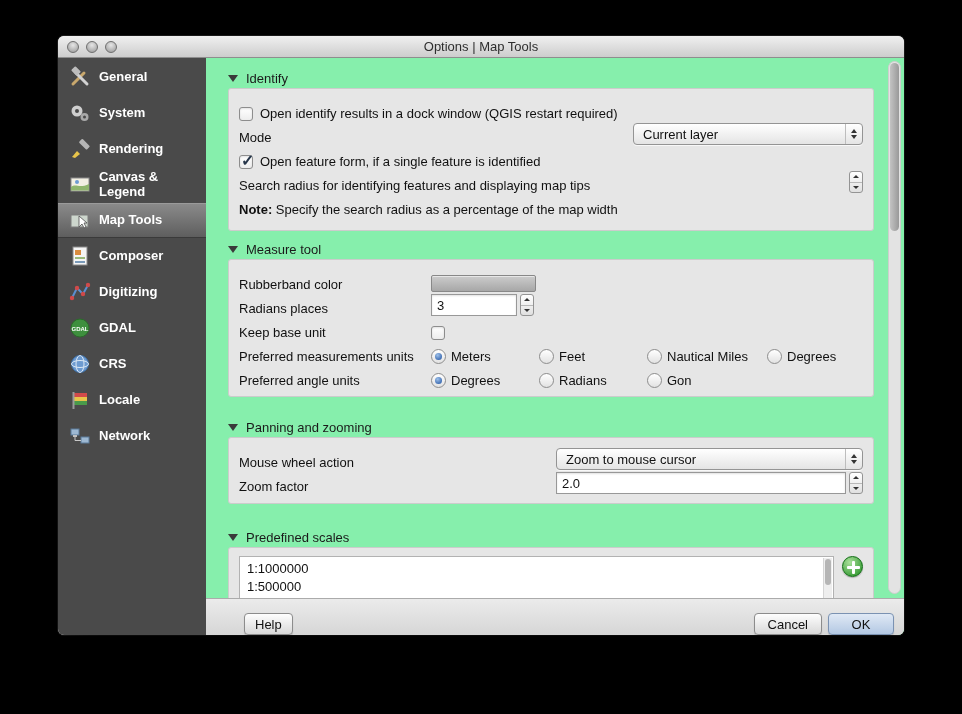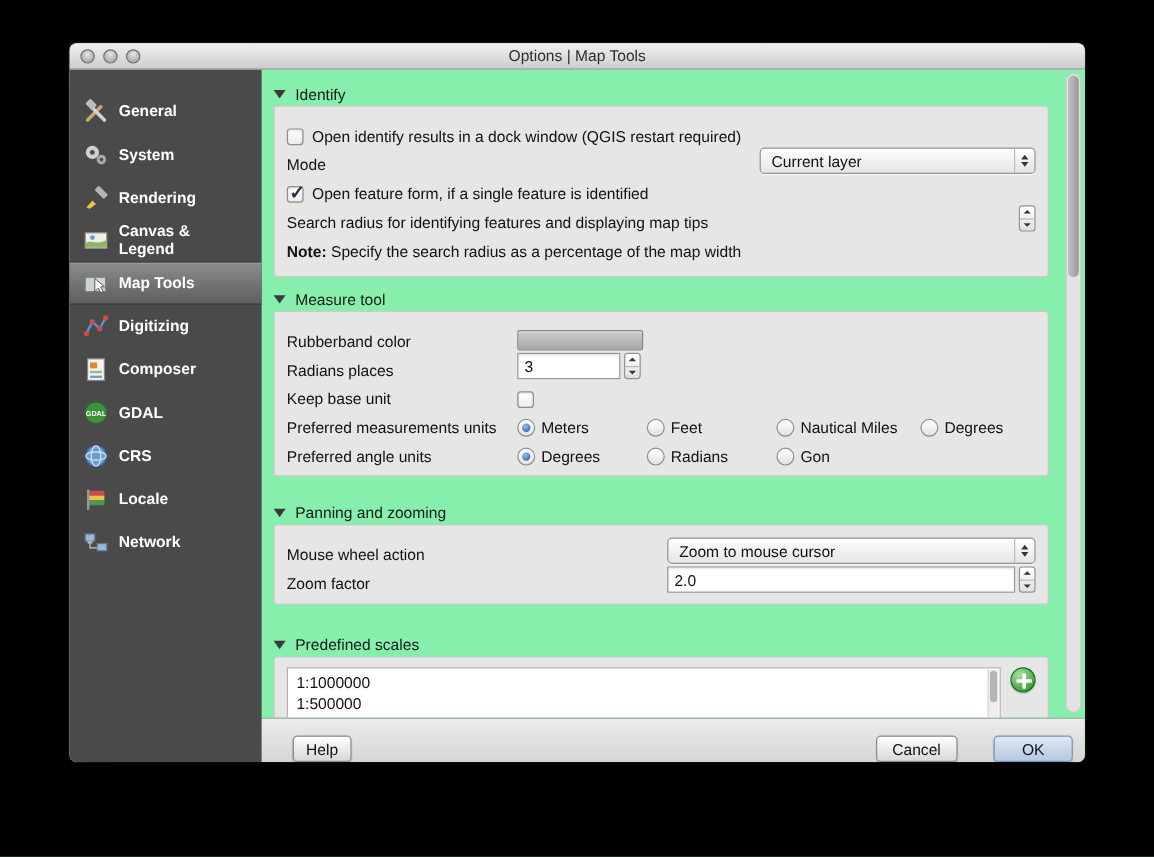--- a/index.html
+++ b/index.html
@@ -12,21 +12,21 @@
   
   .titlebar{position:absolute;top:0;left:0;right:0;height:22px;
             background:linear-gradient(#f0f0f0,#cdcdcd);border-bottom:1px solid #8e8e8e;
             display:flex;align-items:center;z-index:5}
   .traffic{position:absolute;left:9px;top:5px;display:flex;gap:7px}
   .tl{width:12px;height:12px;border-radius:50%;border:1px solid #6f6f6f;
       background:radial-gradient(circle at 50% 32%,#e6e6e6,#969696)}
   .wtitle{flex:1;text-align:center;font-size:13px;color:#2e2e2e}
 
   
-  .sidebar{position:absolute;left:0;top:22px;bottom:0;width:160px;background:#4a4a4a;padding-top:17px;z-index:4}
+  .sidebar{position:absolute;left:0;top:22px;bottom:0;width:148px;background:#4a4a4a;padding-top:1px;z-index:4}
   .side-item{display:flex;align-items:center;gap:7px;padding-left:10px;height:36px}
   .side-item.selected{background:linear-gradient(#8a8a8a,#5e5e5e);
       border-top:1px solid #9a9a9a;border-bottom:1px solid #3a3a3a;height:35px}
   .side-label{color:#fff;font-size:13px;font-weight:bold;line-height:1.12;width:102px}
   .icon{width:24px;height:24px;flex:0 0 24px;display:flex;align-items:center;justify-content:center}
   .icon svg{width:22px;height:22px}
 
   
   .content{position:absolute;left:148px;top:22px;right:0;bottom:0;background:#86efac}
   .scrollarea{position:absolute;left:0;right:0;top:0;bottom:37px;overflow:hidden;padding:13px 30px 0 22px}
@@ -103,21 +103,21 @@
               background:linear-gradient(90deg,#c3c3c3,#999)}
 
   
   .footer{position:absolute;left:0;right:0;bottom:0;height:37px;background:linear-gradient(#ebebeb,#d6d6d6);
           border-top:1px solid #ababab;display:flex;align-items:flex-end;padding:0 10px 0 38px}
   .btn{height:22px;border:1px solid #8c8c8c;border-radius:4px;background:linear-gradient(#fefefe,#d8d8d8);
        font-size:13px;color:#111;display:flex;align-items:center;justify-content:center;
        box-shadow:0 1px 1px rgba(0,0,0,.18)}
   .btn-help{padding:0 10px}
   .btn-cancel{padding:0 13px;margin-left:auto}
-  .btn-ok{min-width:66px;margin-left:30px;background:linear-gradient(#e0e9f5,#b3c8e3);border-color:#7b92b2}
+  .btn-ok{min-width:66px;margin-left:6px;background:linear-gradient(#e0e9f5,#b3c8e3);border-color:#7b92b2}
 </style>
 </head>
 <body>
 
 <div class="window">
 
   <div class="titlebar">
     <div class="traffic">
       <span class="tl"></span>
       <span class="tl"></span>
@@ -172,39 +172,39 @@
         <svg viewBox="0 0 22 22">
             <rect x="2" y="5" width="17" height="12" fill="#cdd6cd" stroke="#7d7d7d"></rect>
             <path d="M10 6 L10 17 L13 14 L15 18 L17 17 L15 13 L18 13 Z" fill="#ffffff" stroke="#4d4d4d" stroke-width="0.8"></path>
           </svg>
       </span>
       <span class="side-label">Map Tools</span>
     </div>
     <div class="side-item">
       <span class="icon">
         <svg viewBox="0 0 22 22">
+            <rect x="4" y="2" width="14" height="18" fill="#f5f5f5" stroke="#8a8a8a"></rect>
+            <rect x="6" y="5" width="6" height="5" fill="#d98c3f"></rect>
+            <rect x="6" y="12" width="10" height="2" fill="#9ab97a"></rect>
+            <rect x="6" y="16" width="10" height="2" fill="#7a9ab9"></rect>
+          </svg>
+      </span>
+      <span class="side-label">Composer</span>
+    </div>
+    <div class="side-item">
+      <span class="icon">
+        <svg viewBox="0 0 22 22">
             <path d="M3 17 L8 7 L14 13 L19 4" stroke="#5a8fd0" stroke-width="2" fill="none"></path>
             <circle cx="3" cy="17" r="2.2" fill="#d04a4a"></circle>
             <circle cx="8" cy="7" r="2.2" fill="#d04a4a"></circle>
             <circle cx="14" cy="13" r="2.2" fill="#d04a4a"></circle>
             <circle cx="19" cy="4" r="2.2" fill="#d04a4a"></circle>
           </svg>
       </span>
       <span class="side-label">Digitizing</span>
-    </div>
-    <div class="side-item">
-      <span class="icon">
-        <svg viewBox="0 0 22 22">
-            <rect x="4" y="2" width="14" height="18" fill="#f5f5f5" stroke="#8a8a8a"></rect>
-            <rect x="6" y="5" width="6" height="5" fill="#d98c3f"></rect>
-            <rect x="6" y="12" width="10" height="2" fill="#9ab97a"></rect>
-            <rect x="6" y="16" width="10" height="2" fill="#7a9ab9"></rect>
-          </svg>
-      </span>
-      <span class="side-label">Composer</span>
     </div>
     <div class="side-item">
       <span class="icon">
         <svg viewBox="0 0 22 22">
             <circle cx="11" cy="11" r="9" fill="#3e8f3e"></circle>
             <circle cx="11" cy="11" r="9" fill="none" stroke="#2a6b2a"></circle>
             <text x="11" y="13.5" font-size="6" fill="#ffffff" text-anchor="middle" font-weight="bold" font-family="sans-serif">GDAL</text>
           </svg>
       </span>
       <span class="side-label">GDAL</span>

